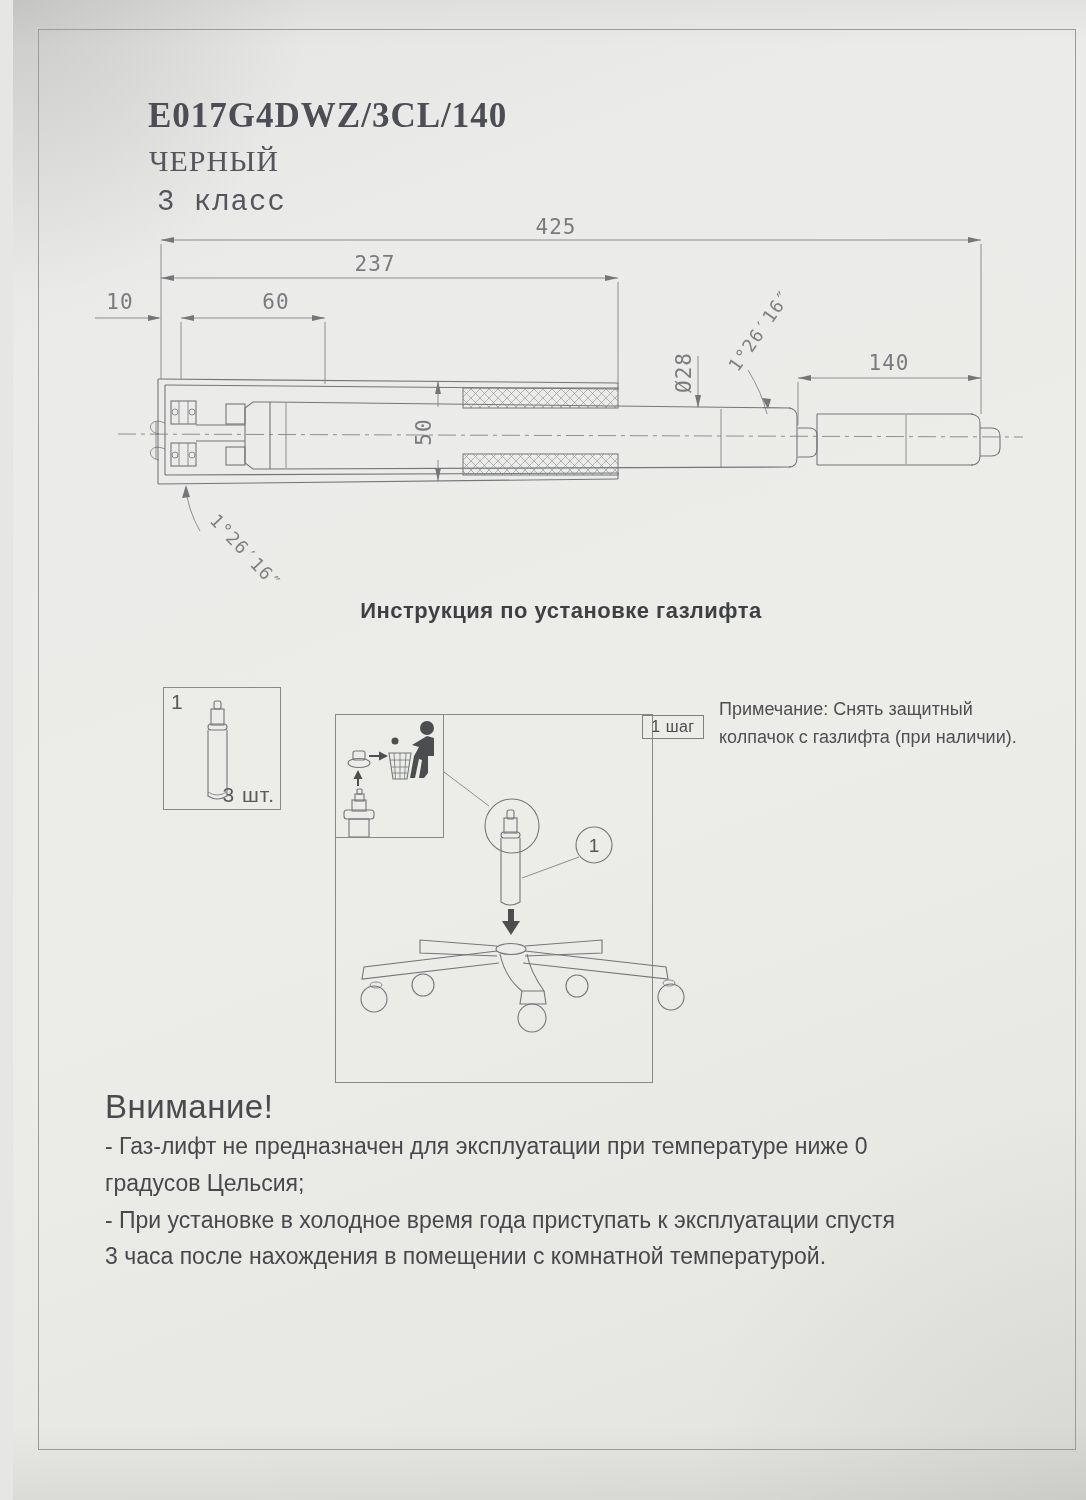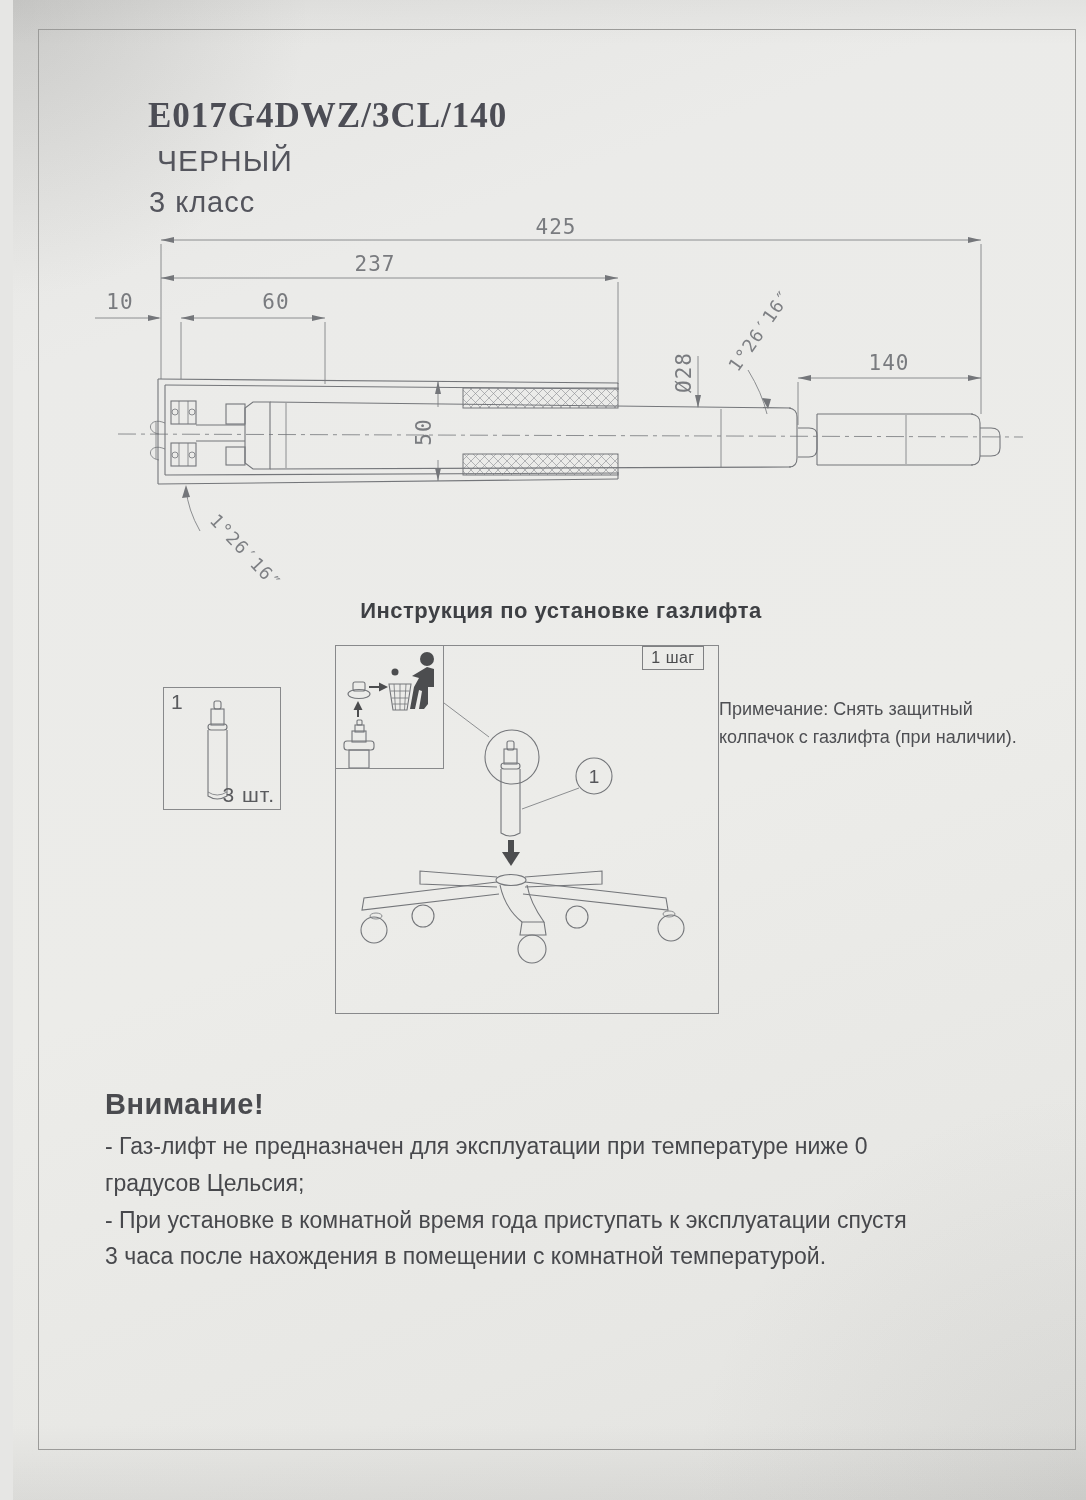--- a/index.html
+++ b/index.html
@@ -23,50 +23,50 @@
     position:absolute;left:25px;top:29px;width:1036px;height:1419px;
     border:1px solid #9b9b99;
   }
   .abs{position:absolute;}
   .title-code{
     left:135px;top:96px;
     font-family:"Liberation Serif",serif;font-weight:700;font-size:35px;
     letter-spacing:1px;color:#4c4d55;
   }
   .title-color{
-    left:144px;top:144px;
-    font-family:Liberation Sans, sans-serif;font-size:30px;color:#54555d;letter-spacing:1px;
+    left:136px;top:144px;
+    font-family:Liberation Serif, serif;font-size:30px;color:#54555d;letter-spacing:1px;
   }
   .title-class{
-    left:136px;top:186px;
-    font-family:Liberation Sans, sans-serif;font-size:29px;color:#54555d;letter-spacing:1px;
+    left:144px;top:186px;
+    font-family:Liberation Mono, monospace;font-size:29px;color:#54555d;letter-spacing:1px;
   }
   .heading{
     left:63px;top:598px;width:970px;text-align:center;
     font-weight:700;font-size:22px;color:#3e4044;letter-spacing:.5px;
   }
   .box{border:1px solid #88898b;box-sizing:border-box;}
   .parts-box{left:150px;top:687px;width:118px;height:123px;}
   .parts-num{position:absolute;left:7px;top:2px;font-size:21px;color:#5a5b5e;}
   .parts-qty{position:absolute;right:5px;bottom:2px;font-size:21px;color:#5a5b5e;letter-spacing:1px;}
-  .step-box{left:322px;top:645px;width:384px;height:369px;}
+  .step-box{left:322px;top:714px;width:318px;height:369px;}
   .inset-box{position:absolute;left:0;top:0;width:108px;height:123px;
     border-right:1px solid #88898b;border-bottom:1px solid #88898b;box-sizing:border-box;}
   .step-label{
     position:absolute;left:306px;top:0px;width:62px;height:24px;
     border:1px solid #7f8082;box-sizing:border-box;
     font-size:16px;color:#4b4c4e;text-align:center;line-height:22px;letter-spacing:.5px;
   }
   .note{
     left:706px;top:696px;width:302px;
     font-size:18px;line-height:1.55;color:#4e4f53;
   }
   .warn-head{
     left:92px;top:1088px;
-    font-weight:700;font-size:29px;color:#4a4b4f;letter-spacing:.5px;
+    font-weight:400;font-size:33px;color:#4a4b4f;letter-spacing:.5px;
   }
   .warn-body{
     left:92px;top:1128px;width:930px;
     font-size:23px;line-height:1.6;color:#47484c;
   }
   svg{display:block;}
   .draw-stroke{stroke:#74767a;stroke-width:1.1;fill:none;}
   .thin{stroke-width:.8;}
   .dimtxt{font-family:"DejaVu Sans Mono",monospace;font-size:21px;fill:#797b7f;letter-spacing:1px;}
   .angtxt{font-family:"DejaVu Sans Mono",monospace;font-size:18px;fill:#7d7f83;letter-spacing:1px;}
@@ -299,16 +299,16 @@
       </g>
     </svg>
   </div>
 
   <div class="abs note">Примечание: Снять защитный колпачок с газлифта (при наличии).</div>
 
   <div class="abs warn-head">Внимание!</div>
   <div class="abs warn-body">
     <div>- Газ-лифт не предназначен для эксплуатации при температуре ниже 0</div>
     <div>градусов Цельсия;</div>
-    <div>- При установке в комнатной время года приступать к эксплуатации спустя</div>
+    <div>- При установке в холодное время года приступать к эксплуатации спустя</div>
     <div>3 часа после нахождения в помещении с комнатной температурой.</div>
   </div>
 </div>
 
 </body></html>

